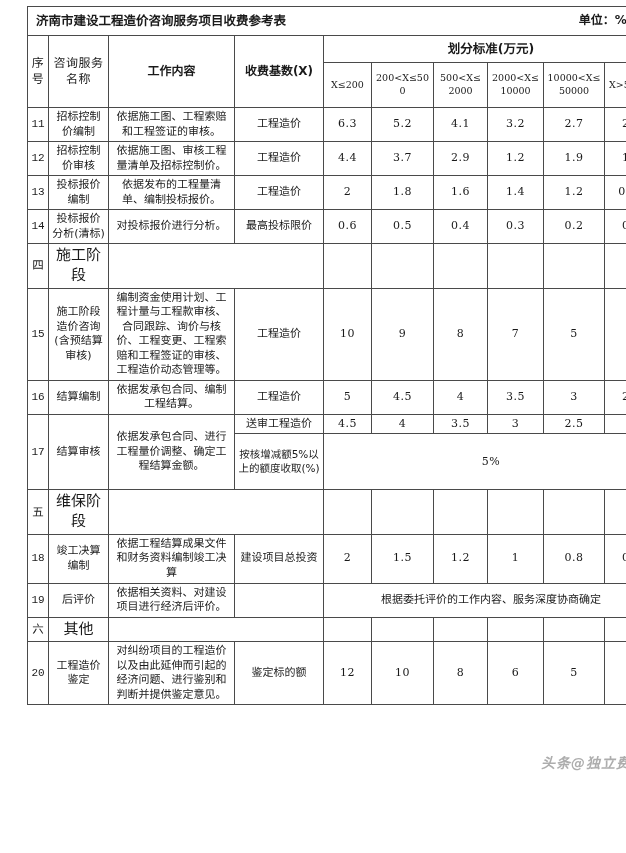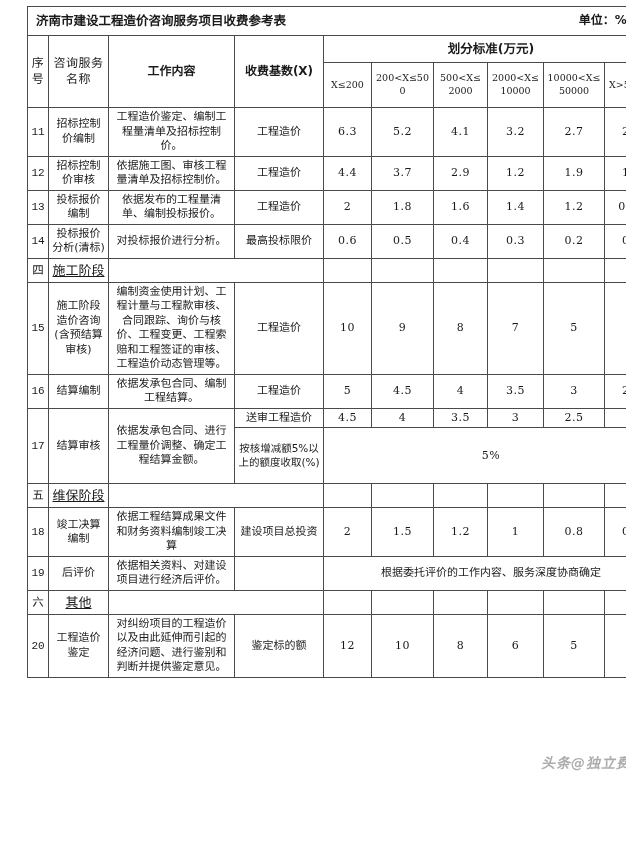--- a/index.html
+++ b/index.html
@@ -97,21 +97,21 @@
   .c-seq { font-size: 11px; font-family: Liberation Mono, monospace; }
   .c-svc { font-size: 11px; line-height: 1.3; }
   .c-wrk { font-size: 11px; line-height: 1.32; }
   .c-bas { font-size: 11px; }
   .c-val {
     font-size: 11px;
     font-family: "DejaVu Serif", "Liberation Serif", serif;
     letter-spacing: 0.5px;
   }
   .sec-idx { font-size: 11.5px; }
-  .sec-name { font-size: 13px; text-align: center; text-decoration: underline; }
+  .sec-name { font-size: 15px; text-align: center; }
   .merged-note { font-size: 11px; }
   .rate-note { font-size: 10.5px; line-height: 1.28; }
 
   
   .watermark {
     position: absolute;
     right: 14px;
     bottom: 12px;
     font-size: 14px;
     font-weight: bold;
@@ -168,21 +168,21 @@
         <td class="hdr-range">2000&lt;X≤
 10000</td>
         <td class="hdr-range">10000&lt;X≤
 50000</td>
         <td class="hdr-range">X&gt;50000</td>
       </tr>
 
     <tr>
           <td class="c-seq">11</td>
           <td class="c-svc">招标控制价编制</td>
-          <td class="c-wrk">工程造价鉴定、编制工程量清单及招标控制价。</td>
+          <td class="c-wrk">依据施工图、工程索赔和工程签证的审核。</td>
           <td class="c-bas">工程造价</td>
           <td class="c-val">6.3</td>
           <td class="c-val">5.2</td>
           <td class="c-val">4.1</td>
           <td class="c-val">3.2</td>
           <td class="c-val">2.7</td>
           <td class="c-val">2.0</td>
         </tr>
         <tr>
           <td class="c-seq">12</td>

